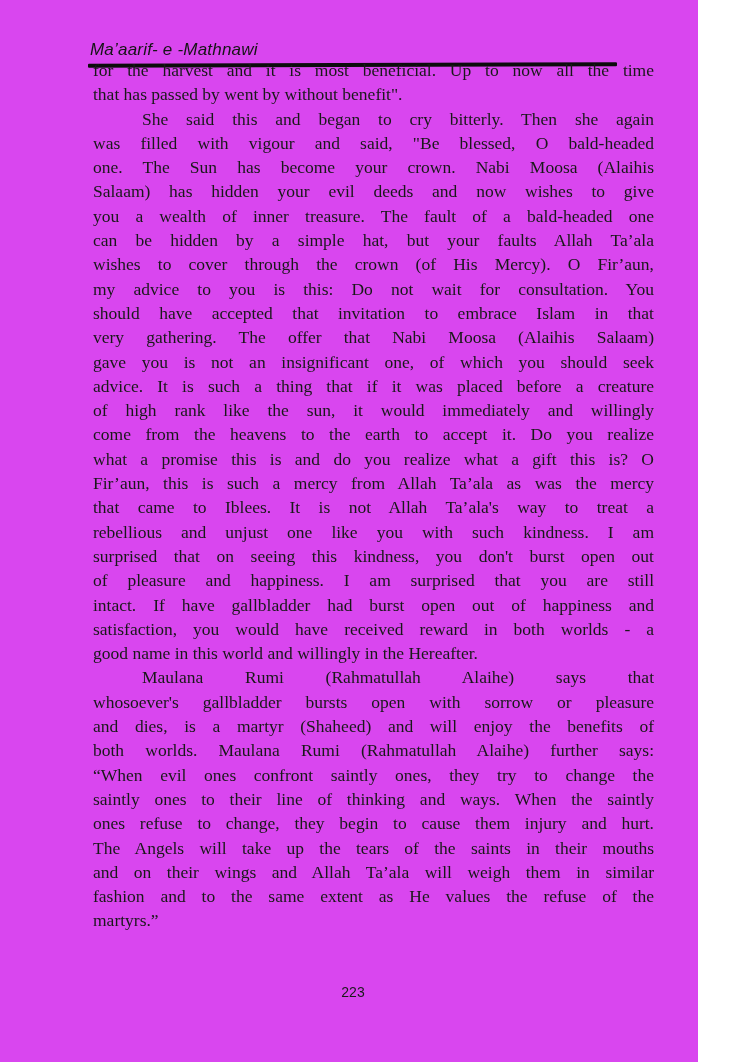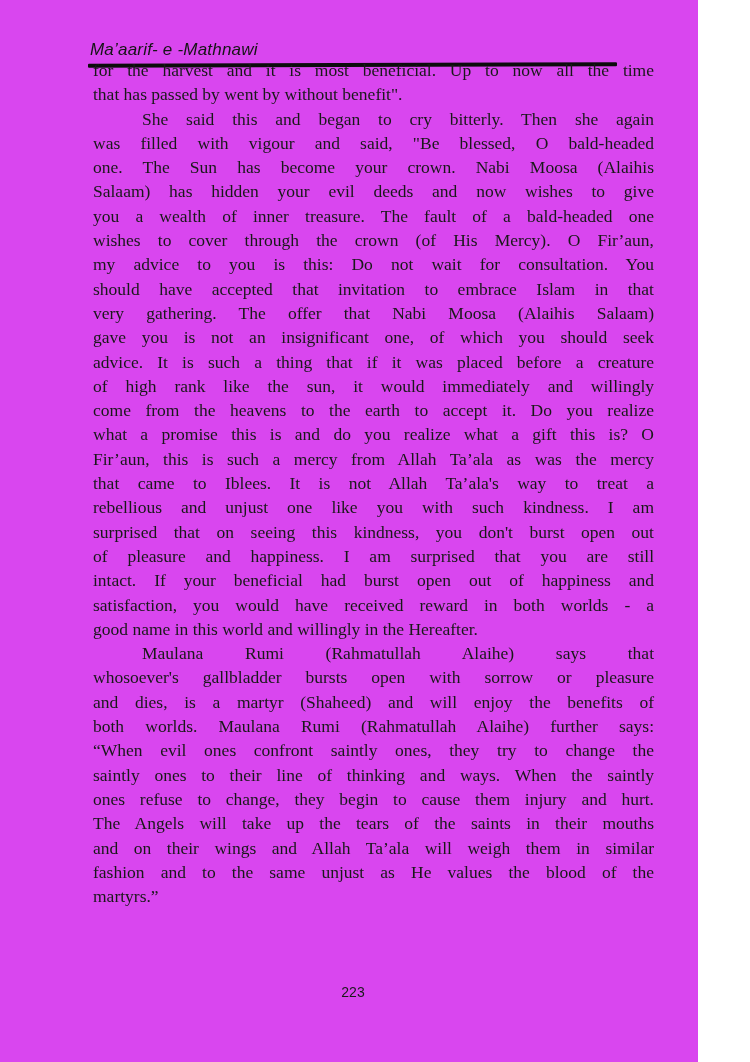--- a/index.html
+++ b/index.html
@@ -84,44 +84,45 @@
   </div>
 
   <div class="text-block" id="text-block">
       <div class="line">for the harvest and it is most beneficial. Up to now all the time</div>
       <div class="line last">that has passed by went by without benefit".</div>
       <div class="line indent">She said this and began to cry bitterly. Then she again</div>
       <div class="line">was filled with vigour and said, "Be blessed, O bald-headed</div>
       <div class="line">one. The Sun has become your crown. Nabi Moosa (Alaihis</div>
       <div class="line">Salaam) has hidden your evil deeds and now wishes to give</div>
       <div class="line">you a wealth of inner treasure. The fault of a bald-headed one</div>
+      <div class="line">can be hidden by a simple hat, but your faults Allah Ta’ala</div>
       <div class="line">wishes to cover through the crown (of His Mercy). O Fir’aun,</div>
       <div class="line">my advice to you is this: Do not wait for consultation. You</div>
       <div class="line">should have accepted that invitation to embrace Islam in that</div>
       <div class="line">very gathering. The offer that Nabi Moosa (Alaihis Salaam)</div>
       <div class="line">gave you is not an insignificant one, of which you should seek</div>
       <div class="line">advice. It is such a thing that if it was placed before a creature</div>
       <div class="line">of high rank like the sun, it would immediately and willingly</div>
       <div class="line">come from the heavens to the earth to accept it. Do you realize</div>
       <div class="line">what a promise this is and do you realize what a gift this is? O</div>
       <div class="line">Fir’aun, this is such a mercy from Allah Ta’ala as was the mercy</div>
       <div class="line">that came to Iblees. It is not Allah Ta’ala's way to treat a</div>
       <div class="line">rebellious and unjust one like you with such kindness. I am</div>
       <div class="line">surprised that on seeing this kindness, you don't burst open out</div>
       <div class="line">of pleasure and happiness. I am surprised that you are still</div>
-      <div class="line">intact. If your beneficial had burst open out of happiness and</div>
+      <div class="line">intact. If have gallbladder had burst open out of happiness and</div>
       <div class="line">satisfaction, you would have received reward in both worlds - a</div>
       <div class="line last">good name in this world and willingly in the Hereafter.</div>
       <div class="line indent">Maulana Rumi (Rahmatullah Alaihe) says that</div>
       <div class="line">whosoever's gallbladder bursts open with sorrow or pleasure</div>
       <div class="line">and dies, is a martyr (Shaheed) and will enjoy the benefits of</div>
       <div class="line">both worlds. Maulana Rumi (Rahmatullah Alaihe) further says:</div>
       <div class="line">“When evil ones confront saintly ones, they try to change the</div>
       <div class="line">saintly ones to their line of thinking and ways. When the saintly</div>
       <div class="line">ones refuse to change, they begin to cause them injury and hurt.</div>
       <div class="line">The Angels will take up the tears of the saints in their mouths</div>
       <div class="line">and on their wings and Allah Ta’ala will weigh them in similar</div>
-      <div class="line">fashion and to the same unjust as He values the blood of the</div>
+      <div class="line">fashion and to the same extent as He values the refuse of the</div>
       <div class="line last">martyrs.”</div>
     </div>
 
   <div class="page-number">223</div>
 </div>
 
 </body></html>

